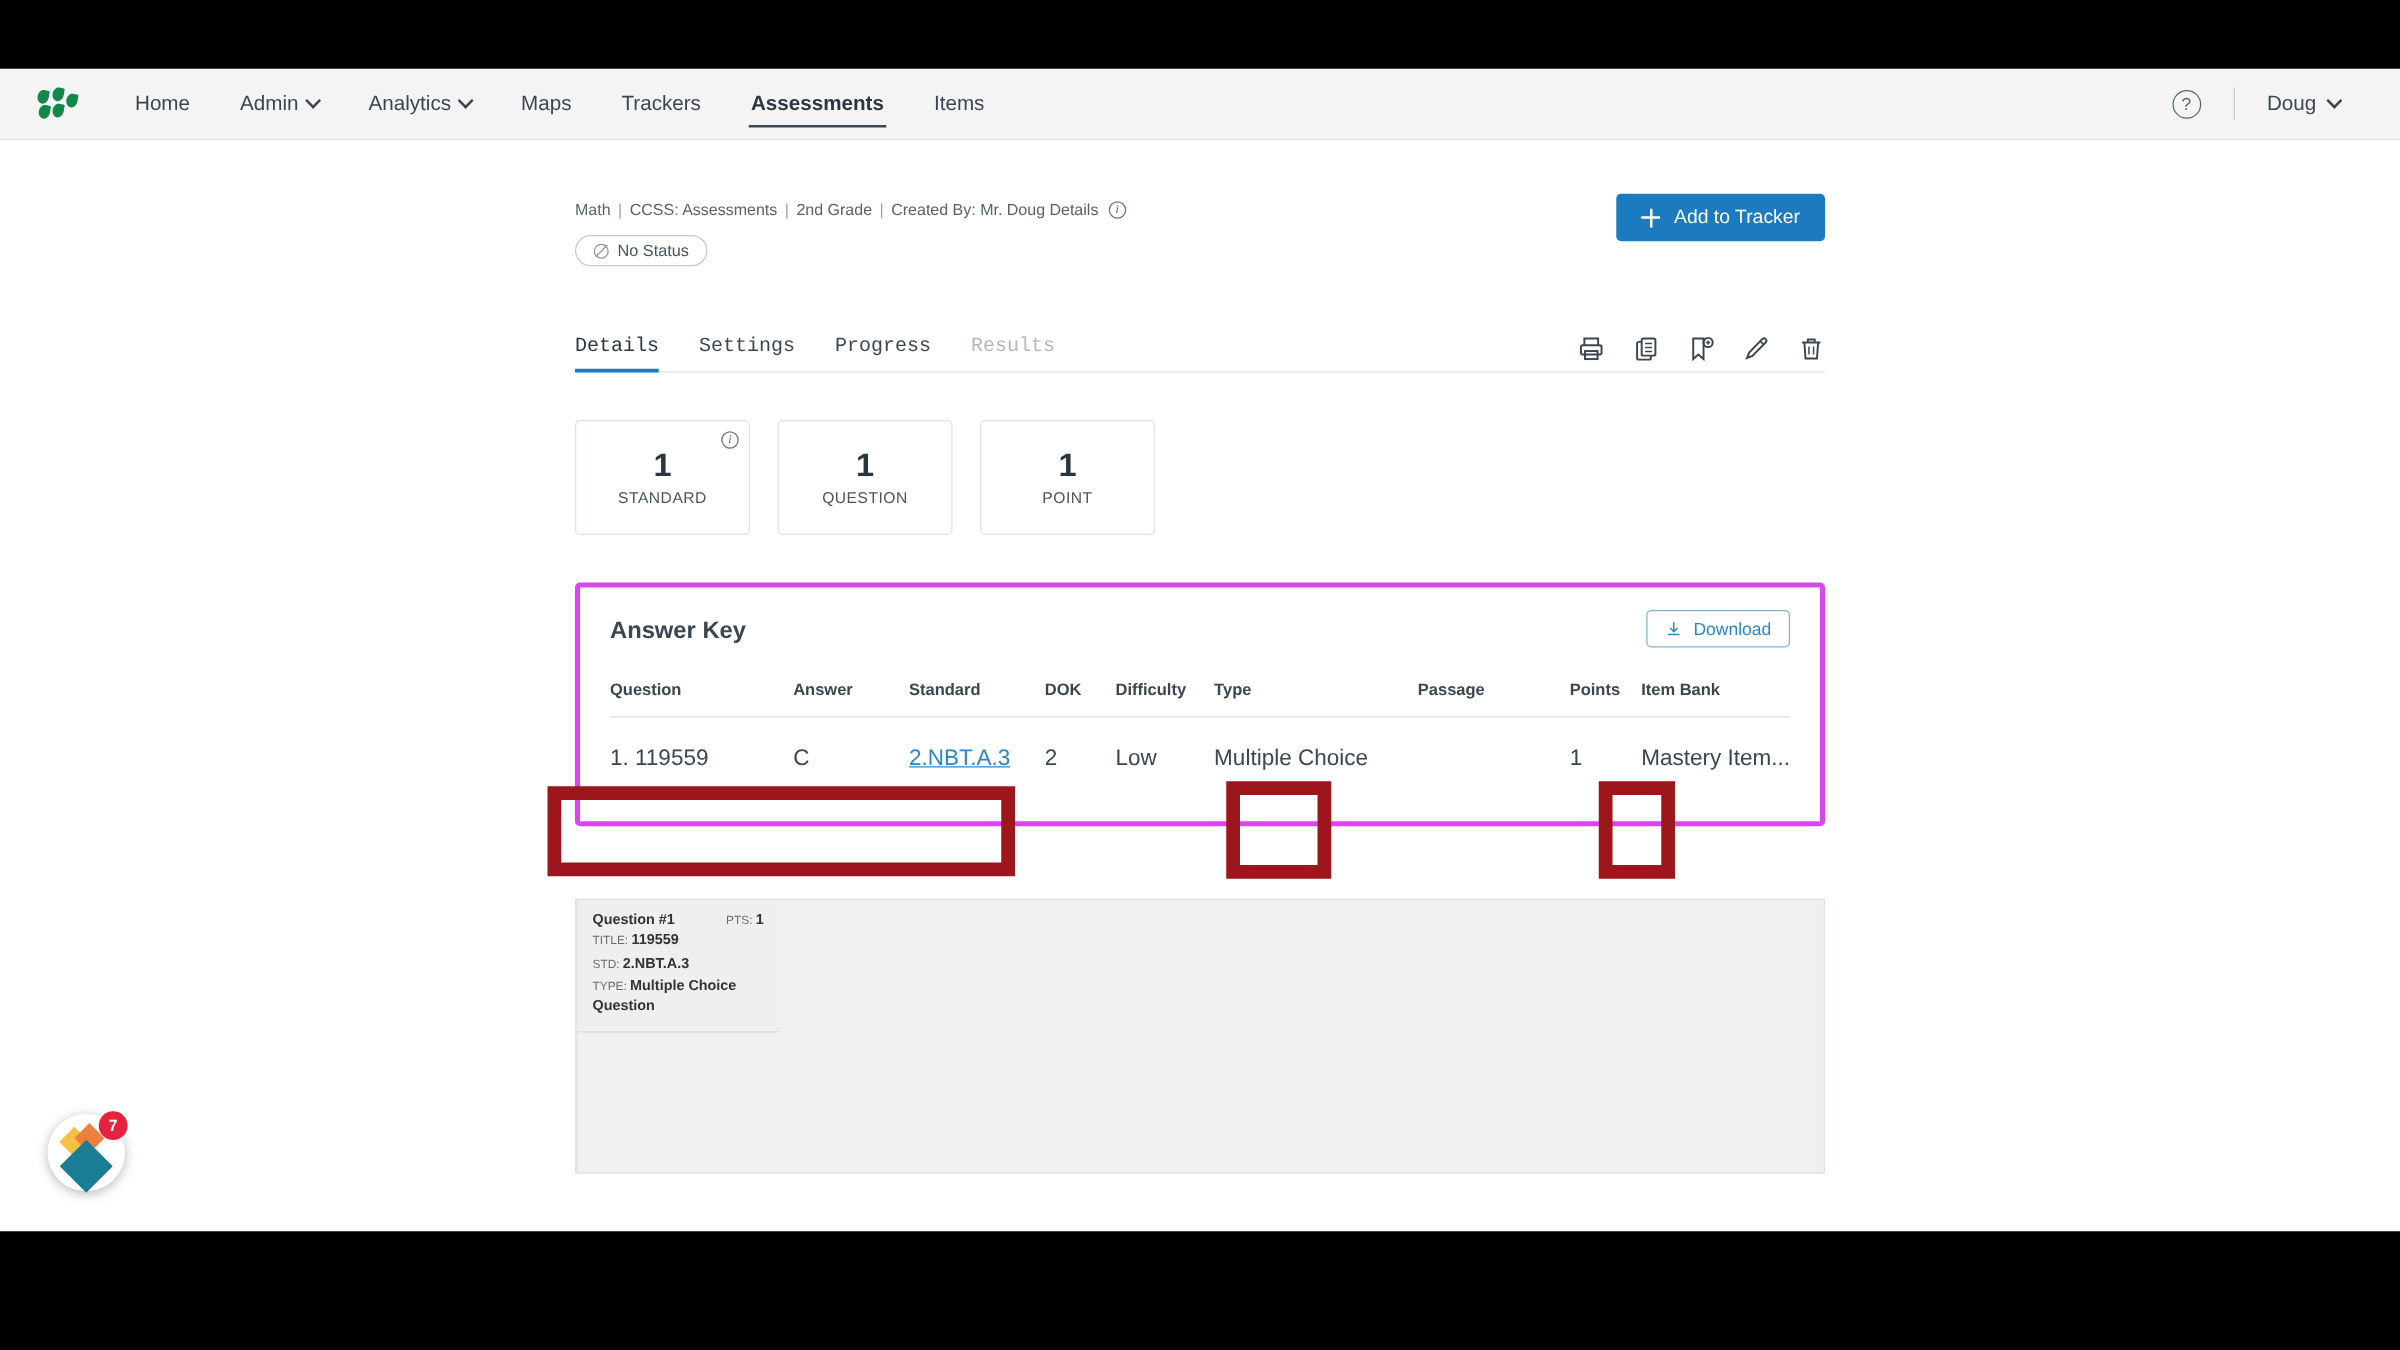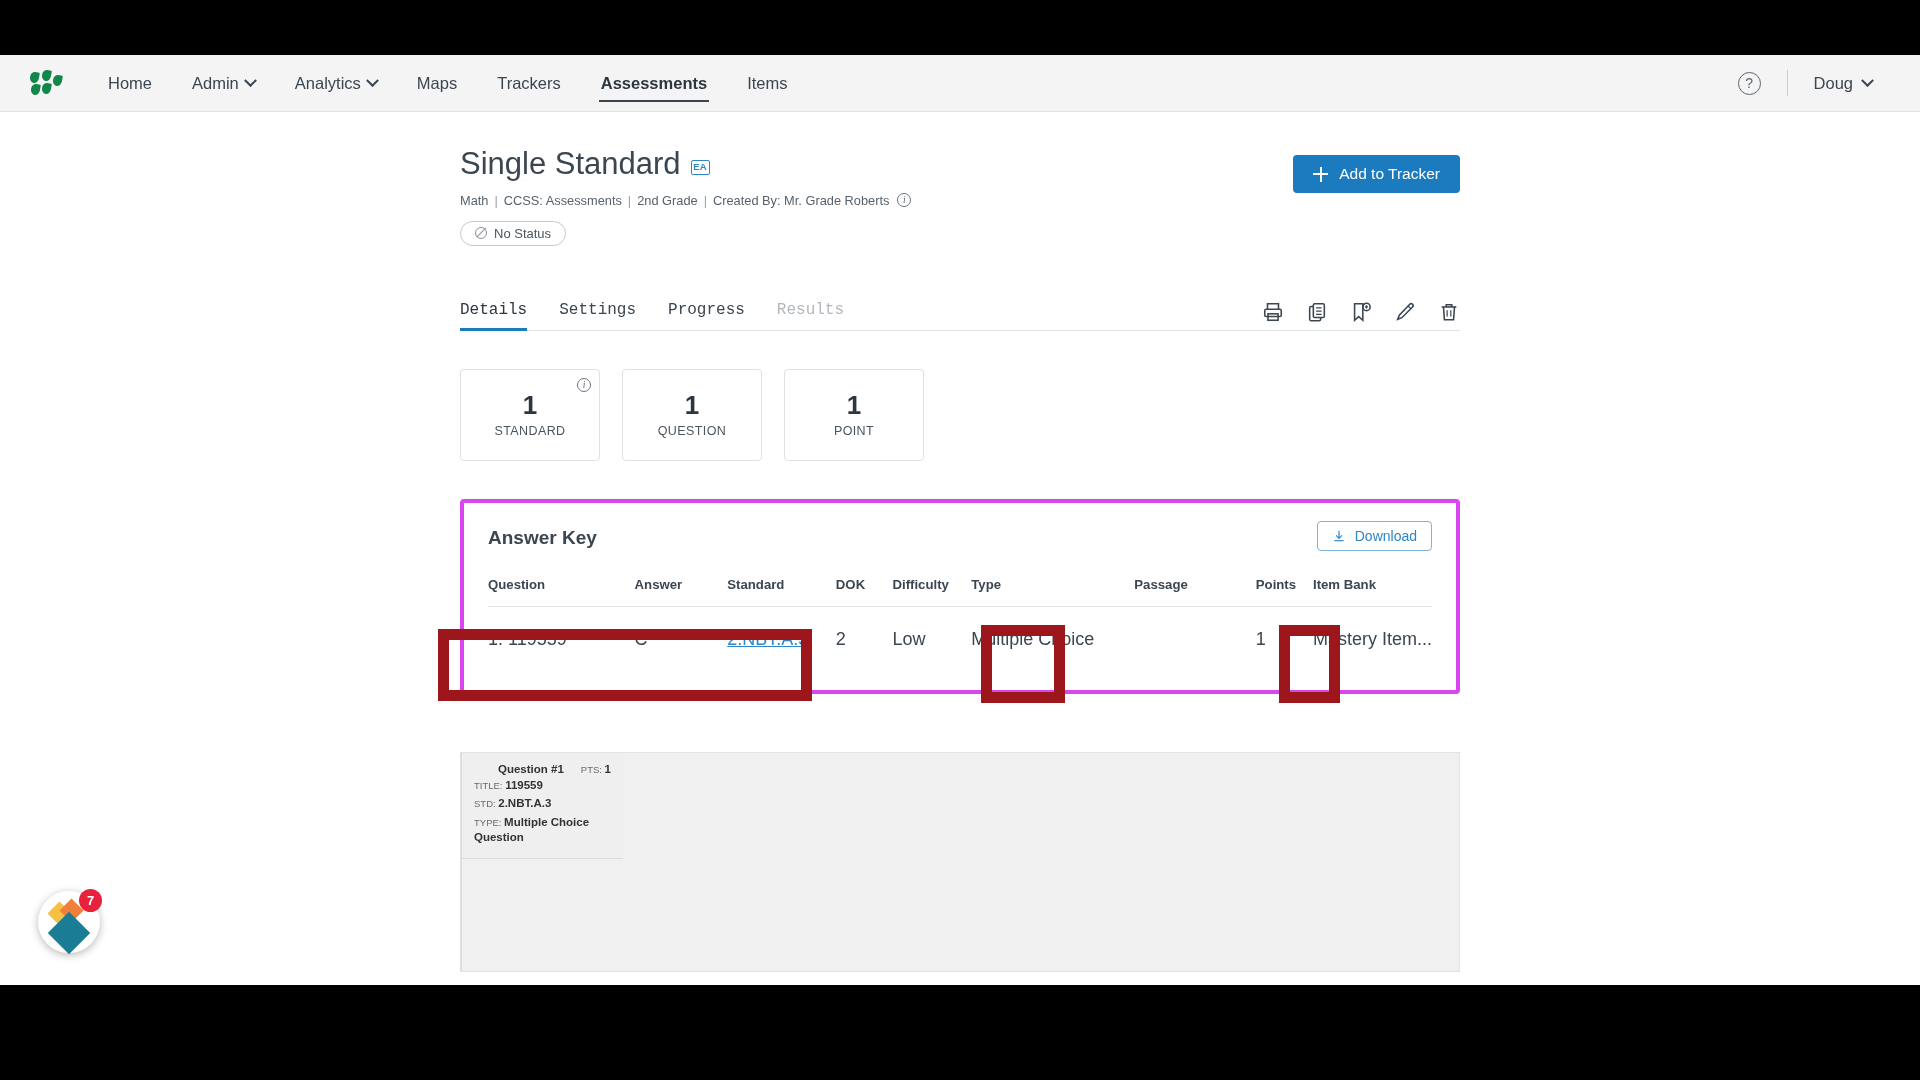--- a/index.html
+++ b/index.html
@@ -445,21 +445,21 @@
     background: #f0f0f0;
     border-left: 1px solid #dcdcdc;
   }
   .side-card {
     background: #efefef;
     padding: 10px 12px 12px 12px;
     border-bottom: 1px solid #dcdcdc;
   }
   .side-row1 {
     display: flex; align-items: center;
-    font-size: 11.5px; color: #4a4a4a; margin-left: 24px;
+    font-size: 11.5px; color: #4a4a4a;
   }
   .side-row1 .qnum { font-weight: 700; color: #333; }
   .side-row1 .pts { margin-left: auto; font-size: 9.5px; color: #6b6b6b; }
   .side-row1 .pts b { font-size: 11.5px; color: #333; }
   .side-line {
     margin-top: 3px;
     font-size: 9.5px;
     color: #6b6b6b;
     line-height: 1.35;
   }
@@ -548,33 +548,29 @@
           <span class="caret"></span>
         </div>
       </div>
     </div>
 
     <div class="page">
       <div class="content">
 
         <div class="title-row">
           <div class="title-left">
-            <h1 class="page-title">
-              <span>Single Standard</span>
-              <span class="ea-badge">EA</span>
-            </h1>
 
             <div class="meta-line">
               <span>Math</span>
               <span class="meta-sep">|</span>
               <span>CCSS: Assessments</span>
               <span class="meta-sep">|</span>
               <span>2nd Grade</span>
               <span class="meta-sep">|</span>
-              <span>Created By: Mr. Grade Roberts</span>
+              <span>Created By: Mr. Doug Details</span>
               <span class="info-i">i</span>
             </div>
 
             <div class="status-pill">
               <span class="no-status-icon"></span>
               <span>No Status</span>
             </div>
           </div>
 
           <button class="btn-primary">

